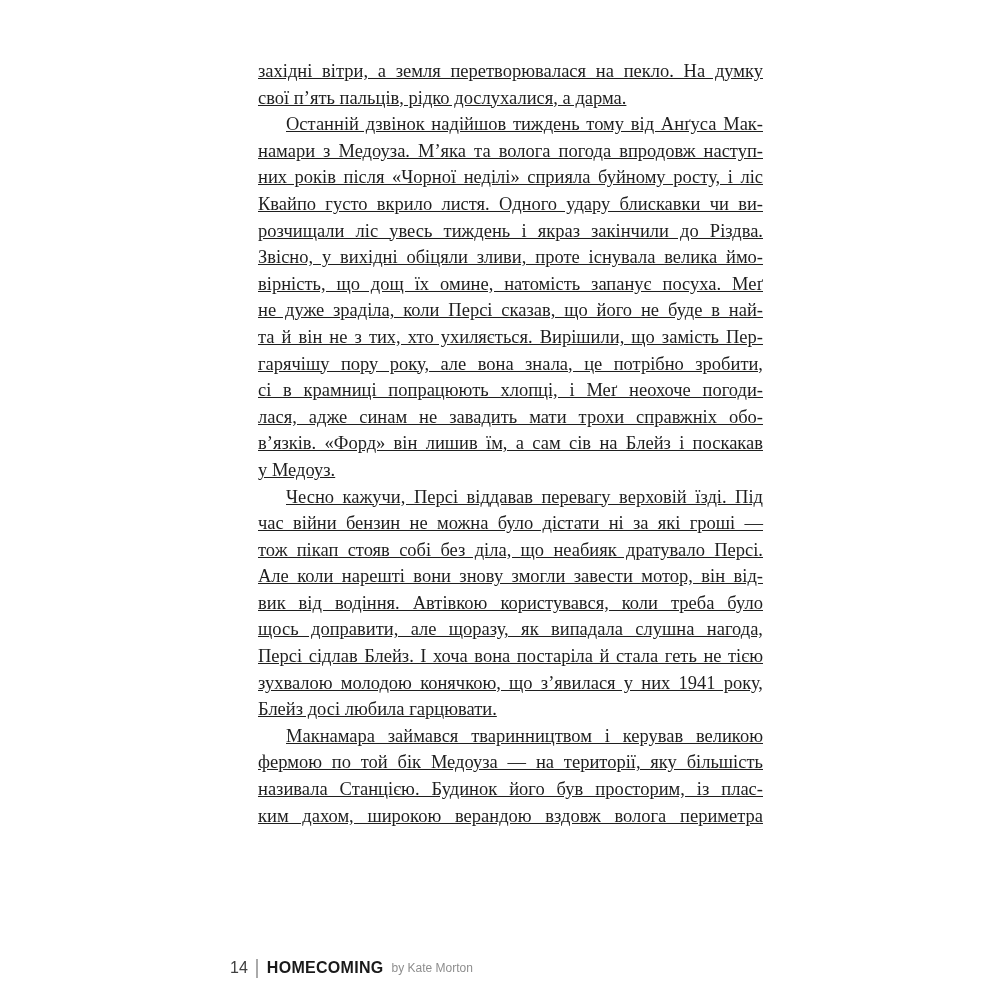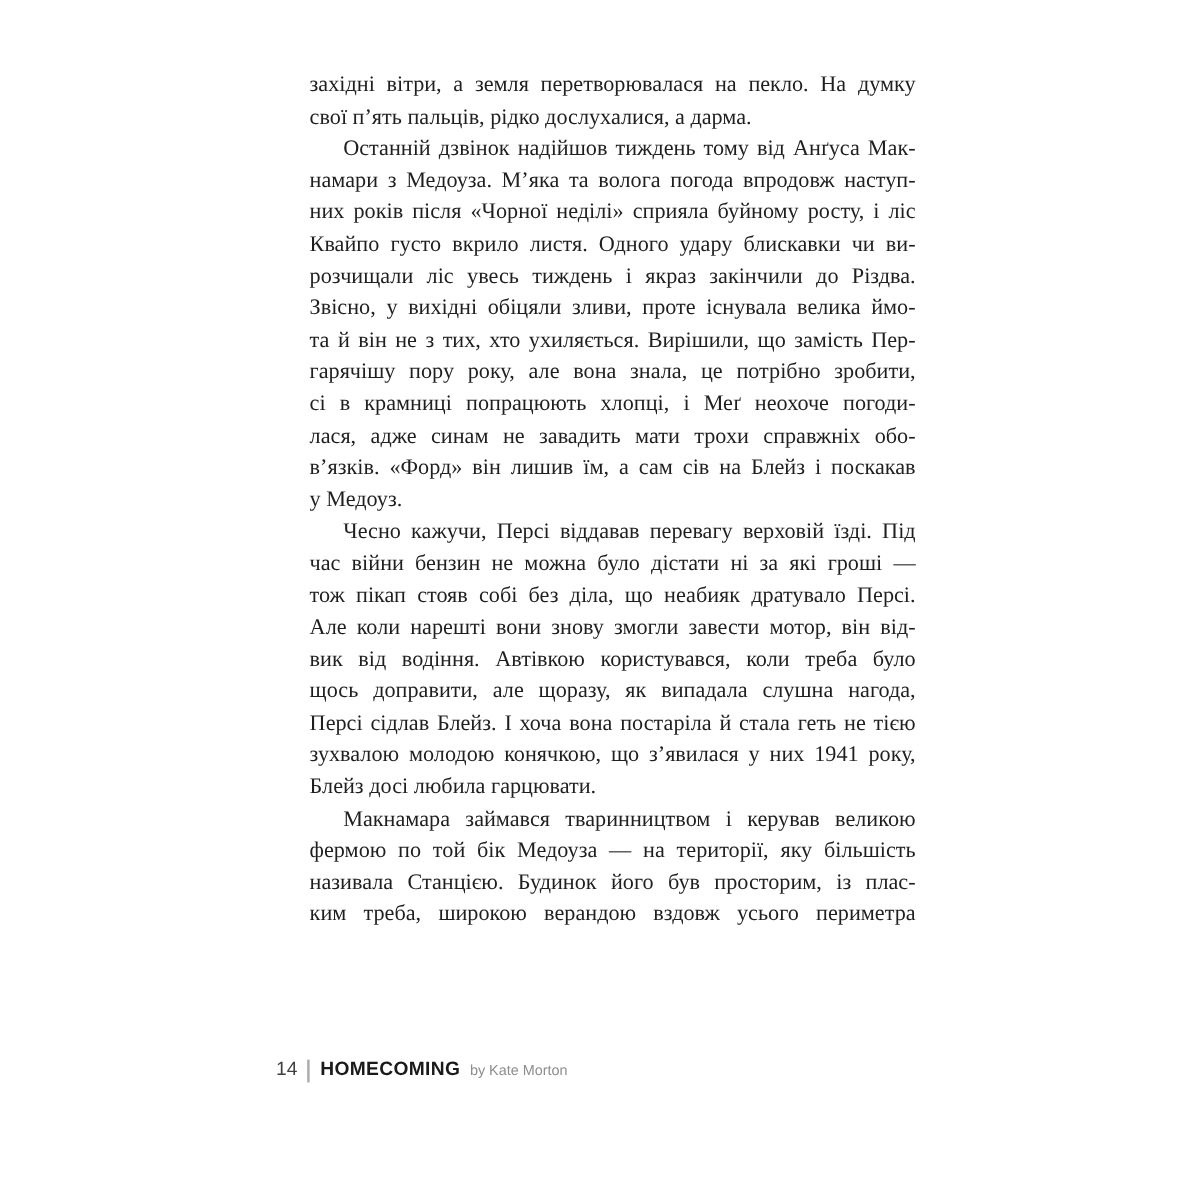--- a/index.html
+++ b/index.html
@@ -21,32 +21,33 @@
     width: 505px;
     font-family: "Liberation Serif", serif;
     font-size: 18.5px;
     line-height: 26.6px;
     color: #1f1f1f;
   }
   .line {
     text-align: justify;
     text-align-last: justify;
     white-space: normal;
+    text-decoration: underline;
   }
   .line.end {
     text-align: right;
     text-align-last: left;
   }
   .line.indent {
     text-indent: 28px;
   }
   .footer {
     position: absolute;
     left: 230px;
-    top: 880px;
+    top: 956px;
     height: 24px;
     display: flex;
     align-items: center;
     font-family: "Liberation Sans", sans-serif;
   }
   .page-num {
     font-size: 16px;
     color: #3f3f3f;
   }
   .footer-divider {
@@ -75,39 +76,41 @@
 
   <div class="text-block">
     <div class="line">західні вітри, а земля перетворювалася на пекло. На думку</div>
     <div class="line end">свої п’ять пальців, рідко дослухалися, а дарма.</div>
     <div class="line indent">Останній дзвінок надійшов тиждень тому від Анґуса Мак-</div>
     <div class="line">намари з Медоуза. М’яка та волога погода впродовж наступ-</div>
     <div class="line">них років після «Чорної неділі» сприяла буйному росту, і ліс</div>
     <div class="line">Квайпо густо вкрило листя. Одного удару блискавки чи ви-</div>
     <div class="line">розчищали ліс увесь тиждень і якраз закінчили до Різдва.</div>
     <div class="line">Звісно, у вихідні обіцяли зливи, проте існувала велика ймо-</div>
+    <div class="line">вірність, що дощ їх омине, натомість запанує посуха. Меґ</div>
+    <div class="line">не дуже зраділа, коли Персі сказав, що його не буде в най-</div>
     <div class="line">та й він не з тих, хто ухиляється. Вирішили, що замість Пер-</div>
     <div class="line">гарячішу пору року, але вона знала, це потрібно зробити,</div>
     <div class="line">сі в крамниці попрацюють хлопці, і Меґ неохоче погоди-</div>
     <div class="line">лася, адже синам не завадить мати трохи справжніх обо-</div>
     <div class="line">в’язків. «Форд» він лишив їм, а сам сів на Блейз і поскакав</div>
     <div class="line end">у Медоуз.</div>
     <div class="line indent">Чесно кажучи, Персі віддавав перевагу верховій їзді. Під</div>
     <div class="line">час війни бензин не можна було дістати ні за які гроші —</div>
     <div class="line">тож пікап стояв собі без діла, що неабияк дратувало Персі.</div>
     <div class="line">Але коли нарешті вони знову змогли завести мотор, він від-</div>
     <div class="line">вик від водіння. Автівкою користувався, коли треба було</div>
     <div class="line">щось доправити, але щоразу, як випадала слушна нагода,</div>
     <div class="line">Персі сідлав Блейз. І хоча вона постаріла й стала геть не тією</div>
     <div class="line">зухвалою молодою конячкою, що з’явилася у них 1941 року,</div>
     <div class="line end">Блейз досі любила гарцювати.</div>
     <div class="line indent">Макнамара займався тваринництвом і керував великою</div>
     <div class="line">фермою по той бік Медоуза — на території, яку більшість</div>
     <div class="line">називала Станцією. Будинок його був просторим, із плас-</div>
-    <div class="line">ким треба, широкою верандою вздовж усього периметра</div>
+    <div class="line">ким дахом, широкою верандою вздовж волога периметра</div>
   </div>
 
   <div class="footer">
     <span class="page-num">14</span>
     <span class="footer-divider"></span>
     <span class="book-title">HOMECOMING</span>
     <span class="byline">by Kate Morton</span>
   </div>
 
 </div>

